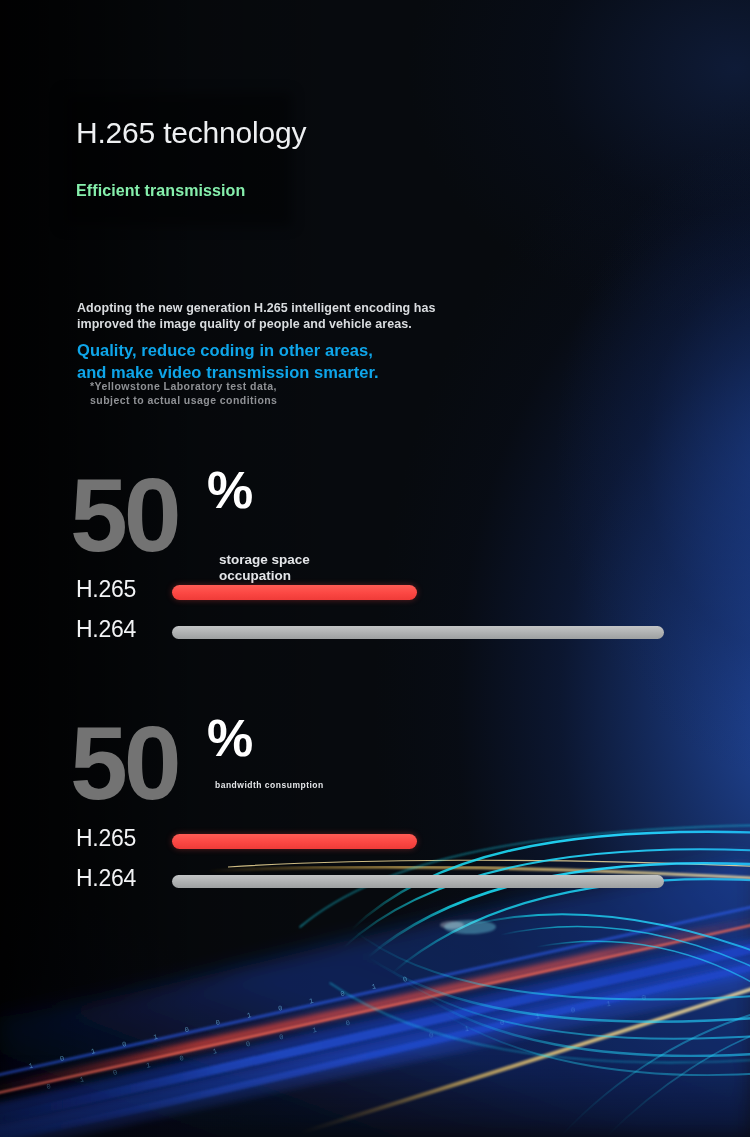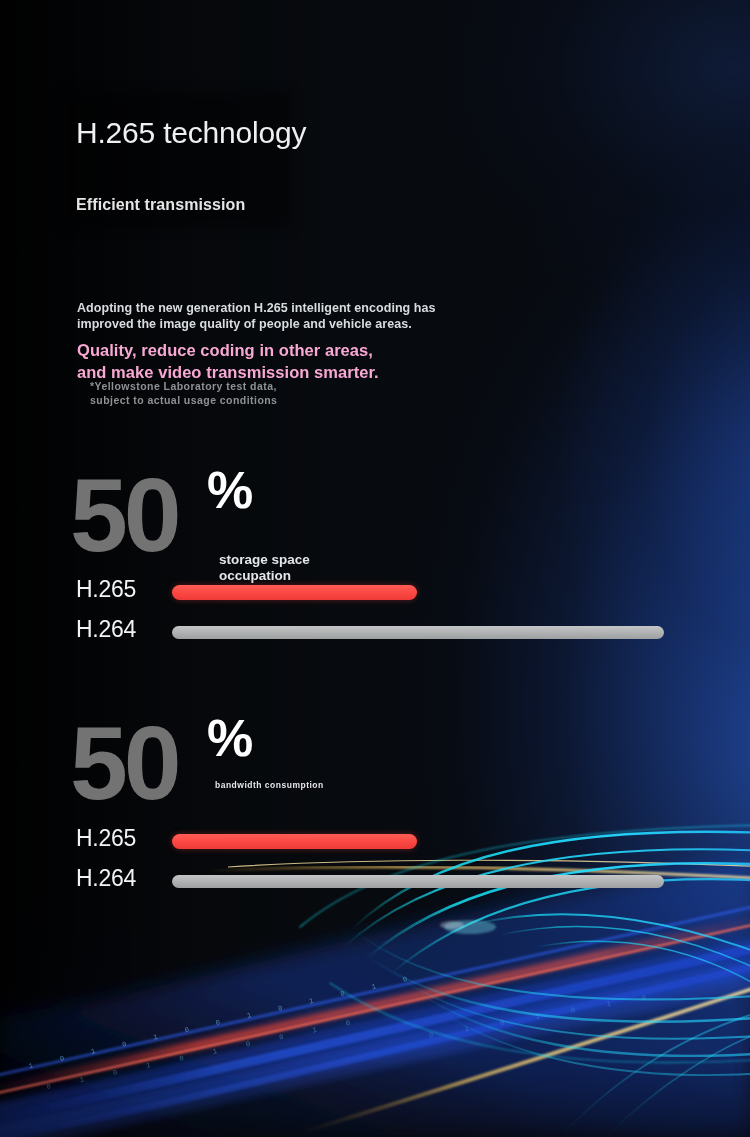--- a/index.html
+++ b/index.html
@@ -72,31 +72,31 @@
 
   
   .content { position:relative; z-index:20; }
 
   .title {
     position:absolute; left:76px; top:116px;
     font-size:30px; font-weight:normal; color:#eef0f2;
     letter-spacing:-0.2px; white-space:nowrap;
   }
   .subtitle {
-    position:absolute; left:76px; top:196px;
-    font-size:16px; font-weight:bold; color:#e5e5e5;
+    position:absolute; left:76px; top:182px;
+    font-size:16px; font-weight:bold; color:#86efac;
     letter-spacing:0.1px; white-space:nowrap;
   }
 
   .para {
     position:absolute; left:77px;
     color:#d9dcdf; font-weight:bold; white-space:pre-line;margin-top:20px;
   }
   .para-1 { top:280px; font-size:12.5px; line-height:1.30; letter-spacing:0.05px; }
-  .para-2 { top:320px; font-size:16.5px; line-height:1.32; color:#f9a8d4; letter-spacing:0.05px; }
+  .para-2 { top:320px; font-size:16.5px; line-height:1.32; color:#0ea5e9; letter-spacing:0.05px; }
 
   .footnote {
     position:absolute; left:90px; top:379px;
     font-size:10.5px; font-weight:bold; line-height:1.35;
     color:#8f9195; letter-spacing:0.45px; white-space:pre-line;
   }
 
   
   .stat { position:absolute; left:0; width:750px; }
   .stat-1 { top:468px; }

